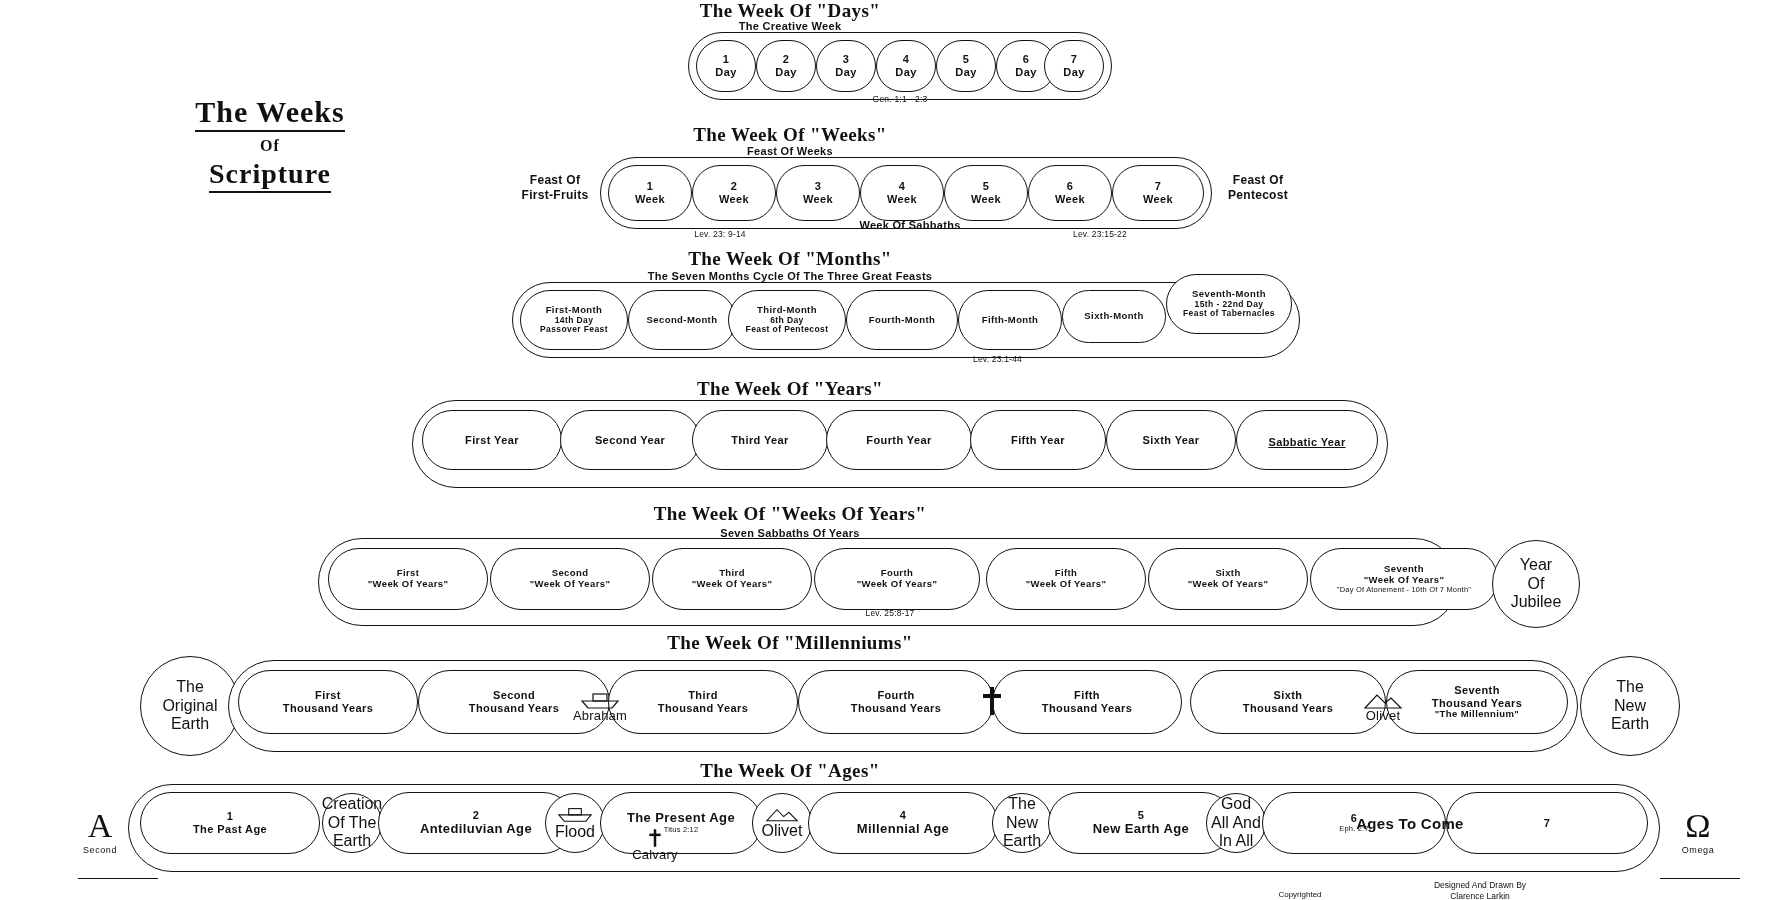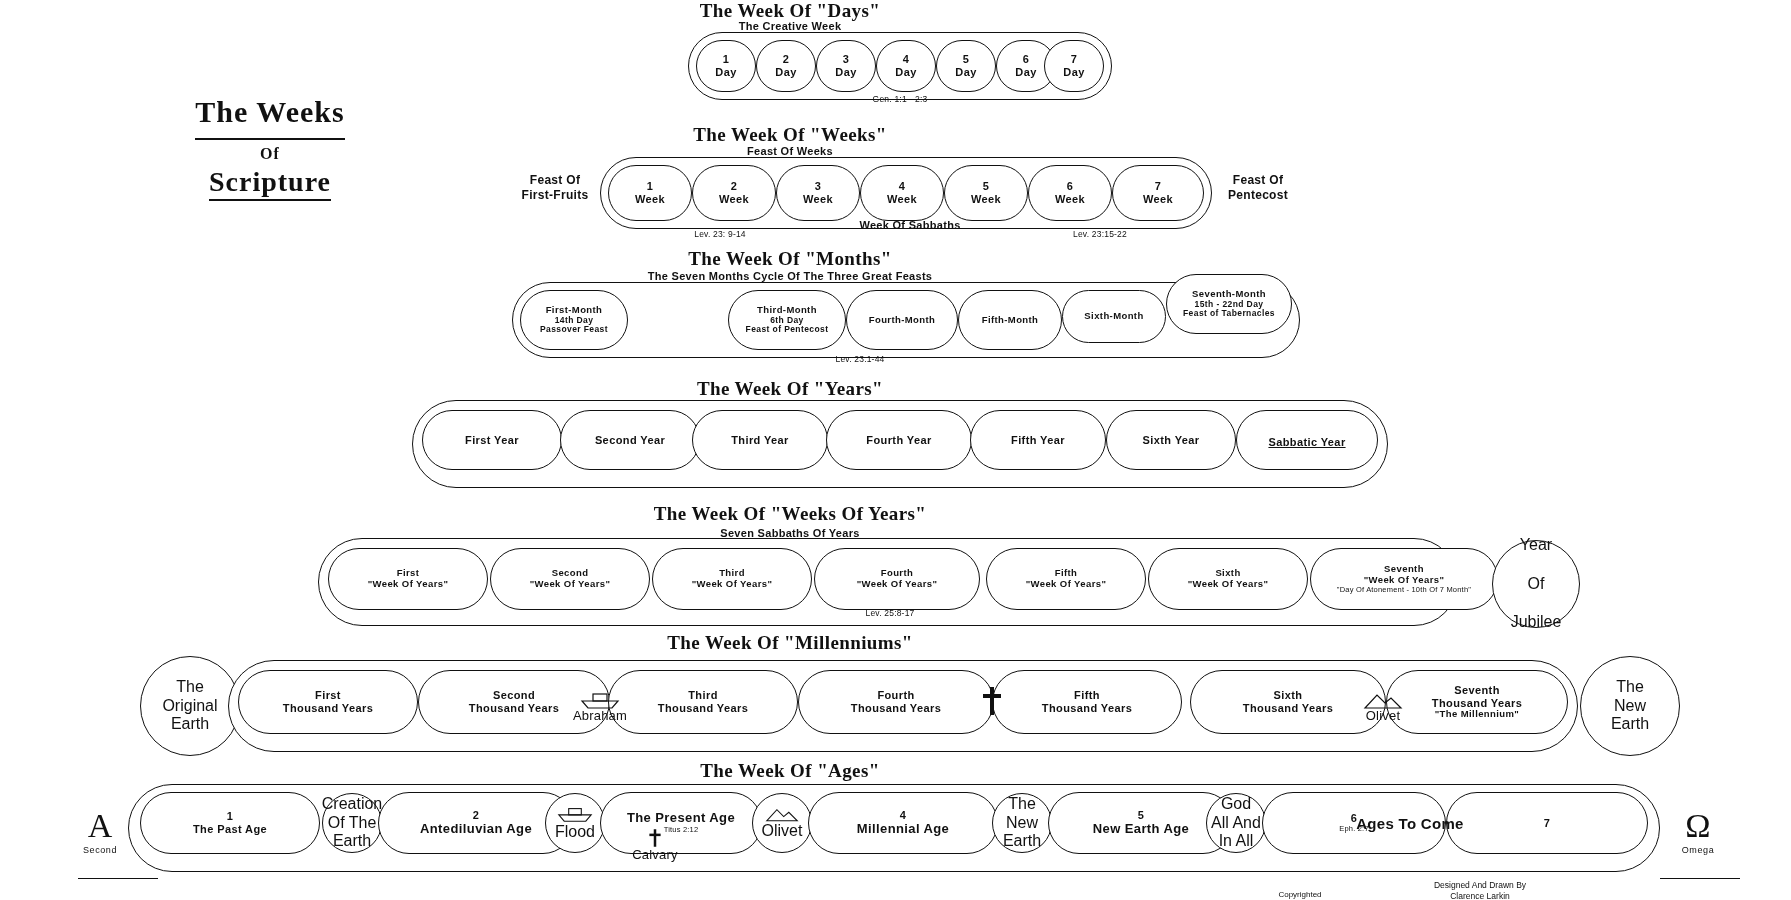--- a/index.html
+++ b/index.html
@@ -70,21 +70,21 @@
     text-align: center;
     font-family: "Liberation Serif", serif;
     color: #111;
   }
   .main-title .l1 {
     font-size: 30px;
     font-weight: bold;
     letter-spacing: 1px;
     border-bottom: 2px solid #111;
     display: inline-block;
-    padding-bottom: 9px;
+    padding-bottom: 1px;
   }
   .main-title .l2 {
     font-size: 16px;
     font-weight: bold;
     letter-spacing: 1px;
     margin-top: 5px;
   }
   .main-title .l3 {
     font-size: 28px;
     font-weight: bold;
@@ -284,40 +284,43 @@
   <div class="row-ref" style="left:1000px; top:229px; width:200px;">Lev. 23:15-22</div>
 
   <div class="row-title" style="left:590px; top:248px; width:400px;">The Week Of "Months"</div>
   <div class="row-sub" style="left:540px; top:270px; width:500px;">The Seven Months Cycle Of The Three Great Feasts</div>
   <div class="outer" style="left:512px; top:282px; width:788px; height:76px; border-radius:38px;"></div>
   <div class="cell" style="left:520px; top:290px; width:108px; height:60px; border-radius:30px;">
     <div class="lbl sm">First-Month</div>
     <div class="lbl xs">14th Day</div>
     <div class="lbl xs">Passover Feast</div>
   </div>
+  <div class="cell" style="left:628px; top:290px; width:108px; height:60px; border-radius:30px;">
+    <div class="lbl sm">Second-Month</div>
+  </div>
   <div class="cell" style="left:728px; top:290px; width:118px; height:60px; border-radius:30px;">
     <div class="lbl sm">Third-Month</div>
     <div class="lbl xs">6th Day</div>
     <div class="lbl xs">Feast of Pentecost</div>
   </div>
   <div class="cell" style="left:846px; top:290px; width:112px; height:60px; border-radius:30px;">
     <div class="lbl sm">Fourth-Month</div>
   </div>
   <div class="cell" style="left:958px; top:290px; width:104px; height:60px; border-radius:30px;">
     <div class="lbl sm">Fifth-Month</div>
   </div>
   <div class="cell" style="left:1062px; top:290px; width:104px; height:53px; border-radius:30px;">
     <div class="lbl sm">Sixth-Month</div>
   </div>
   <div class="cell" style="left:1166px; top:274px; width:126px; height:60px; border-radius:30px;">
     <div class="lbl sm">Seventh-Month</div>
     <div class="lbl xs">15th - 22nd Day</div>
     <div class="lbl xs">Feast of Tabernacles</div>
   </div>
-  <div class="row-ref" style="left:750px; top:354px; width:220px;">Lev. 23:1-44</div>
+  <div class="row-ref" style="left:802px; top:354px; width:220px;text-align:right;">Lev. 23:1-44</div>
 
   <div class="row-title" style="left:590px; top:378px; width:400px;">The Week Of "Years"</div>
   <div class="outer" style="left:412px; top:400px; width:976px; height:88px; border-radius:44px;"></div>
   <div class="cell" style="left:422px; top:410px; width:140px; height:60px; border-radius:30px;">
     <div class="lbl">First Year</div>
   </div>
   <div class="cell" style="left:560px; top:410px; width:140px; height:60px; border-radius:30px;">
     <div class="lbl">Second Year</div>
   </div>
   <div class="cell" style="left:692px; top:410px; width:136px; height:60px; border-radius:30px;">
@@ -363,21 +366,21 @@
   </div>
   <div class="cell" style="left:1148px; top:548px; width:160px; height:62px; border-radius:31px;">
     <div class="lbl sm">Sixth</div>
     <div class="lbl sm">"Week Of Years"</div>
   </div>
   <div class="cell" style="left:1310px; top:548px; width:188px; height:62px; border-radius:31px;">
     <div class="lbl sm">Seventh</div>
     <div class="lbl sm">"Week Of Years"</div>
     <div class="sub">"Day Of Atonement - 10th Of 7 Month"</div>
   </div>
-  <div class="circle" style="left:1492px; top:540px; width:88px; height:88px;gap:20px;">
+  <div class="circle" style="left:1492px; top:540px; width:88px; height:88px;">
     <div class="lbl sm">Year</div>
     <div class="lbl xs">Of</div>
     <div class="lbl sm ul">Jubilee</div>
   </div>
   <div class="row-ref" style="left:790px; top:608px; width:200px;">Lev. 25:8-17</div>
 
   <div class="row-title" style="left:590px; top:632px; width:400px;">The Week Of "Millenniums"</div>
   <div class="circle" style="left:140px; top:656px; width:100px; height:100px;">
     <div class="lbl sm">The</div>
     <div class="lbl sm">Original</div>

